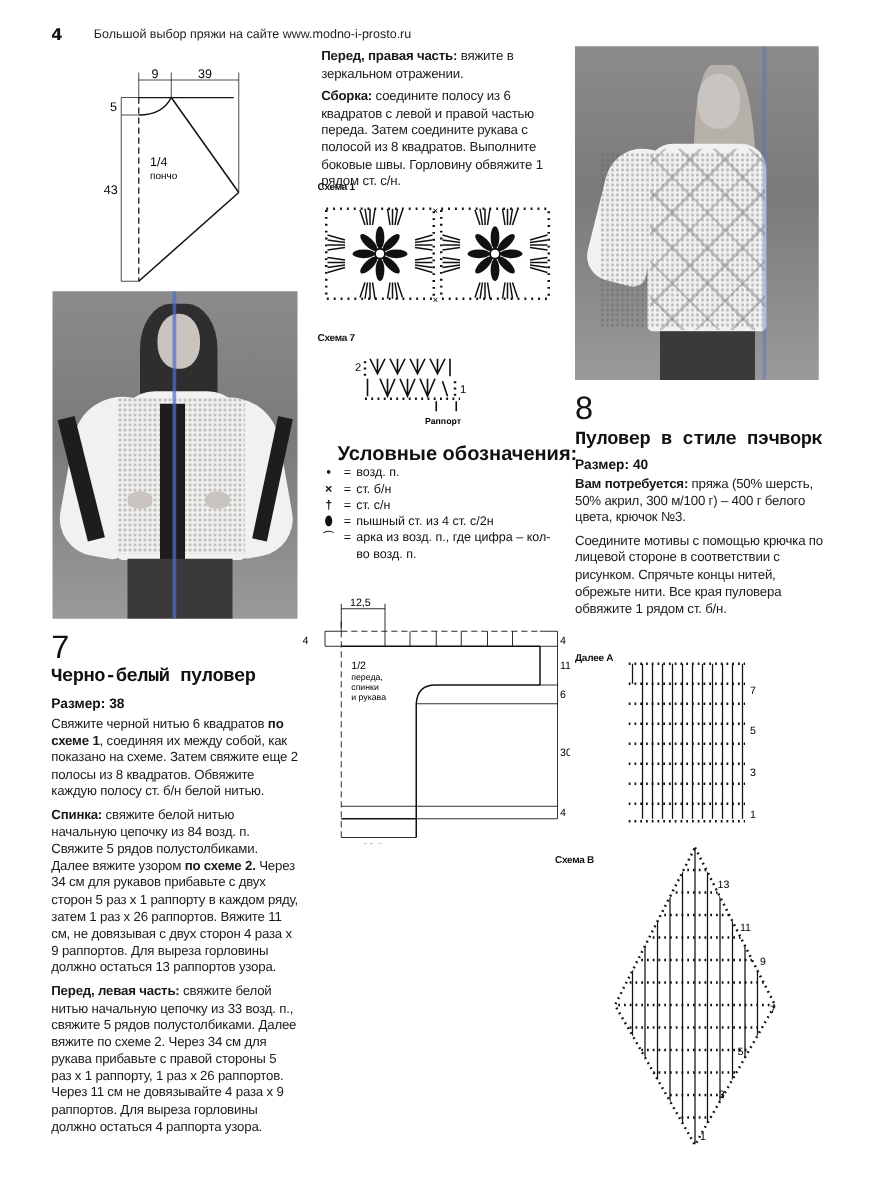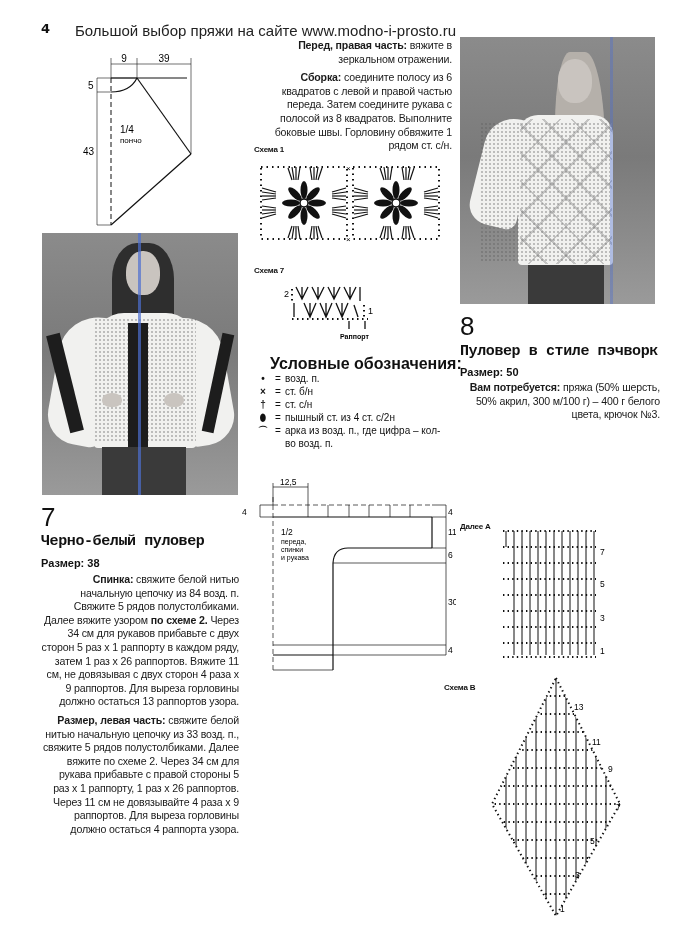--- a/index.html
+++ b/index.html
@@ -2,25 +2,25 @@
 <html><head>
 <meta charset="utf-8">
 <style>
   * { box-sizing: border-box; margin: 0; padding: 0; }
   html, body { width: 695px; height: 946px; background: #ffffff; overflow: hidden; }
   body { position: relative; font-family: "Liberation Sans", sans-serif; color: #111; }
 
   .abs { position: absolute; }
 
   .page-num { left: 41px; top: 21px; font-weight: bold; font-size: 13px; font-family: "DejaVu Sans", sans-serif; }
-  .header-text { left: 75px; top: 22px; font-size: 15px; color: #222; }
+  .header-text { left: 75px; top: 22px; font-size: 10px; color: #222; }
 
   .body-text { font-family: "Liberation Sans", sans-serif; font-size: 10.6px; line-height: 13.6px; color: #1a1a1a; letter-spacing: -0.15px; }
   .body-text b { font-weight: bold; }
-  .body-text p { margin-bottom: 5px; text-align: right; }
+  .body-text p { margin-bottom: 5px; }
 
   .photo {
     background: linear-gradient(180deg, #8b8b8b 0%, #7a7a7a 45%, #9a9a9a 100%);
     overflow: hidden;
   }
   .photo .hair { position: absolute; background: #2e2e2e; border-radius: 40% 40% 10% 10%; }
   .photo .face { position: absolute; background: #c9c4bf; border-radius: 48% 48% 45% 45%; }
   .photo .sweater { position: absolute; background: #f1f1ef; }
   .photo .pants { position: absolute; background: #3a3a3a; }
   .photo .stripe { position: absolute; background: #1d1d1d; }
@@ -94,22 +94,23 @@
   <div class="face" style="left:122px;top:160px;width:20px;height:14px"></div>
   <div class="pants" style="left:60px;top:214px;width:84px;height:48px"></div>
   <div class="abs" style="left:96px;top:0;width:3px;height:262px;background:#4d6fd0;opacity:0.7"></div>
 </div>
 
 <div class="abs num-big" style="left:41px;top:502px">7</div>
 <div class="abs title" style="left:41px;top:533px">Черно-белый пуловер</div>
 <div class="abs size" style="left:41px;top:557px">Размер: 38</div>
 
 <div class="abs body-text" style="left:41px;top:573px;width:198px">
+  <p><span>Свяжите черной нитью 6 квадратов </span><b>по схеме 1</b><span>, соединяя их между собой, как показано на схеме. Затем свяжите еще 2 полосы из 8 квадратов. Обвяжите каждую полосу ст. б/н белой нитью.</span></p>
   <p><b>Спинка:</b><span> свяжите белой нитью начальную цепочку из 84 возд. п. Свяжите 5 рядов полустолбиками. Далее вяжите узором </span><b>по схеме 2.</b><span> Через 34 см для рукавов прибавьте с двух сторон 5 раз х 1 раппорту в каждом ряду, затем 1 раз х 26 раппортов. Вяжите 11 см, не довязывая с двух сторон 4 раза х 9 раппортов. Для выреза горловины должно остаться 13 раппортов узора.</span></p>
-  <p><b>Размер, левая часть:</b><span> свяжите белой нитью начальную цепочку из 33 возд. п., свяжите 5 рядов полустолбиками. Далее вяжите по схеме 2. Через 34 см для рукава прибавьте с правой стороны 5 раз х 1 раппорту, 1 раз х 26 раппортов. Через 11 см не довязывайте 4 раза х 9 раппортов. Для выреза горловины должно остаться 4 раппорта узора.</span></p>
+  <p><b>Перед, левая часть:</b><span> свяжите белой нитью начальную цепочку из 33 возд. п., свяжите 5 рядов полустолбиками. Далее вяжите по схеме 2. Через 34 см для рукава прибавьте с правой стороны 5 раз х 1 раппорту, 1 раз х 26 раппортов. Через 11 см не довязывайте 4 раза х 9 раппортов. Для выреза горловины должно остаться 4 раппорта узора.</span></p>
 </div>
 
 <div class="abs body-text" style="left:257px;top:39px;width:195px">
   <p><b>Перед, правая часть:</b><span> вяжите в зеркальном отражении.</span></p>
   <p><b>Сборка:</b><span> соедините полосу из 6 квадратов с левой и правой частью переда. Затем соедините рукава с полосой из 8 квадратов. Выполните боковые швы. Горловину обвяжите 1 рядом ст. с/н.</span></p>
 </div>
 
 <div class="abs scheme-label" style="left:254px;top:145px">Схема 1</div>
 <svg class="abs" style="left:258px;top:162px" width="185" height="85">
   <g fill="#111">
@@ -278,23 +279,24 @@
   <div class="sweater" style="left:58px;top:78px;width:95px;height:150px;border-radius:20px 20px 4px 4px"></div>
   <div class="sweater" style="left:18px;top:80px;width:50px;height:110px;border-radius:30px 10px 10px 20px;transform:rotate(14deg)"></div>
   <div class="diamond-grid" style="left:60px;top:82px;width:92px;height:145px"></div>
   <div class="mesh" style="left:20px;top:85px;width:130px;height:140px"></div>
   <div class="pants" style="left:68px;top:228px;width:76px;height:39px"></div>
   <div class="abs" style="left:150px;top:0;width:3px;height:267px;background:#4d6fd0;opacity:0.4"></div>
 </div>
 
 <div class="abs num-big" style="left:460px;top:311px">8</div>
 <div class="abs title" style="left:460px;top:343px">Пуловер в стиле пэчворк</div>
-<div class="abs size" style="left:460px;top:366px">Размер: 50</div>
+<div class="abs size" style="left:460px;top:366px">Размер: 40</div>
 <div class="abs body-text" style="left:460px;top:381px;width:200px">
   <p><b>Вам потребуется:</b><span> пряжа (50% шерсть, 50% акрил, 300 м/100 г) – 400 г белого цвета, крючок №3.</span></p>
+  <p>Соедините мотивы с помощью крючка по лицевой стороне в соответствии с рисунком. Спрячьте концы нитей, обрежьте нити. Все края пуловера обвяжите 1 рядом ст. б/н.</p>
 </div>
 
 <div class="abs scheme-label" style="left:460px;top:522px">Далее А</div>
 <svg class="abs" style="left:500px;top:525px" width="110" height="135">
   <g stroke="#111" stroke-width="1">
     <line x1="6" y1="6" x2="6" y2="22"></line>
       <line x1="14" y1="6" x2="14" y2="130"></line>
       <line x1="22" y1="6" x2="22" y2="130"></line>
     <line x1="30" y1="6" x2="30" y2="130"></line>
       <line x1="38" y1="6" x2="38" y2="130"></line>

